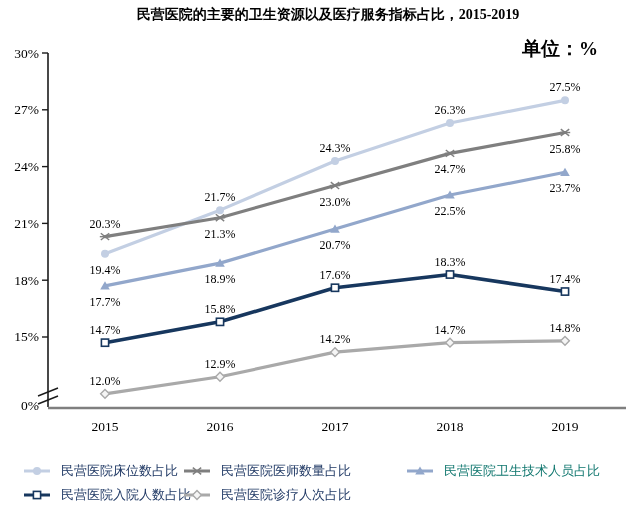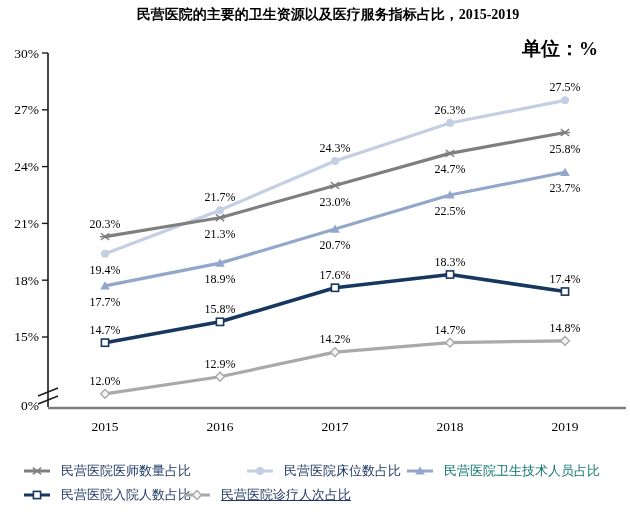--- a/index.html
+++ b/index.html
@@ -131,37 +131,37 @@
       <path d="M 450,338.27490000000006 L 454.4,342.67490000000004 L 450,347.0749 L 445.6,342.67490000000004 Z" fill="#F5F5F5" stroke="#A9A9A9" stroke-width="1.4"></path>
       <path d="M 565,336.3816 L 569.4,340.78159999999997 L 565,345.18159999999995 L 560.6,340.78159999999997 Z" fill="#F5F5F5" stroke="#A9A9A9" stroke-width="1.4"></path>
       <text x="105" y="384.794" text-anchor="middle" class="data-label" fill="#000000">12.0%</text>
       <text x="220" y="367.7543" text-anchor="middle" class="data-label" fill="#000000">12.9%</text>
       <text x="335" y="343.14140000000003" text-anchor="middle" class="data-label" fill="#000000">14.2%</text>
       <text x="450" y="333.67490000000004" text-anchor="middle" class="data-label" fill="#000000">14.7%</text>
       <text x="565" y="331.78159999999997" text-anchor="middle" class="data-label" fill="#000000">14.8%</text>
     </svg>
   <div class="legend" id="legend">
       <div class="legend-row">
+        <div class="legend-item col0">
+          <svg width="30" height="12" class="legend-marker">
+            <line x1="2" y1="6" x2="28" y2="6" stroke="#C3CFE3" stroke-width="3"></line>
+            <circle cx="15" cy="6" r="4" fill="#C3CFE3"></circle>
+          </svg>
+          <span class="legend-label" style="color: rgb(31, 56, 100);">民营医院床位数占比</span>
+        </div>
         <div class="legend-item col1">
           <svg width="30" height="12" class="legend-marker">
             <line x1="2" y1="6" x2="28" y2="6" stroke="#7F7F7F" stroke-width="3"></line>
             <g stroke="#7F7F7F" stroke-width="1.4">
               <line x1="10.8" y1="2.6" x2="19.2" y2="9.4"></line>
               <line x1="10.8" y1="9.4" x2="19.2" y2="2.6"></line>
               <line x1="9.8" y1="6" x2="20.2" y2="6"></line>
             </g>
           </svg>
           <span class="legend-label" style="color: rgb(31, 56, 100);">民营医院医师数量占比</span>
-        </div>
-        <div class="legend-item col0">
-          <svg width="30" height="12" class="legend-marker">
-            <line x1="2" y1="6" x2="28" y2="6" stroke="#C3CFE3" stroke-width="3"></line>
-            <circle cx="15" cy="6" r="4" fill="#C3CFE3"></circle>
-          </svg>
-          <span class="legend-label" style="color: rgb(31, 56, 100);">民营医院床位数占比</span>
         </div>
         <div class="legend-item col2">
           <svg width="30" height="12" class="legend-marker">
             <line x1="2" y1="6" x2="28" y2="6" stroke="#92A7CB" stroke-width="3"></line>
             <path d="M 15,1.4000000000000004 L 19.8,9.6 L 10.2,9.6 Z" fill="#92A7CB"></path>
           </svg>
           <span class="legend-label" style="color: #0f766e;">民营医院卫生技术人员占比</span>
         </div>
       </div>
       <div class="legend-row">
@@ -170,17 +170,17 @@
             <line x1="2" y1="6" x2="28" y2="6" stroke="#17375E" stroke-width="3"></line>
             <rect x="11.4" y="2.4" width="7.2" height="7.2" fill="#ffffff" stroke="#17375E" stroke-width="1.6"></rect>
           </svg>
           <span class="legend-label" style="color: rgb(31, 56, 100);">民营医院入院人数占比</span>
         </div>
         <div class="legend-item col1">
           <svg width="30" height="12" class="legend-marker">
             <line x1="2" y1="6" x2="28" y2="6" stroke="#A9A9A9" stroke-width="3"></line>
             <path d="M 15,1.5999999999999996 L 19.4,6 L 15,10.4 L 10.6,6 Z" fill="#F5F5F5" stroke="#A9A9A9" stroke-width="1.4"></path>
           </svg>
-          <span class="legend-label" style="color: rgb(31, 56, 100); text-decoration: underline;">民营医院诊疗人次占比</span>
+          <span class="legend-label" style="color: rgb(31, 56, 100);">民营医院诊疗人次占比</span>
         </div>
       </div>
     </div>
 </div>
 
 </body></html>

